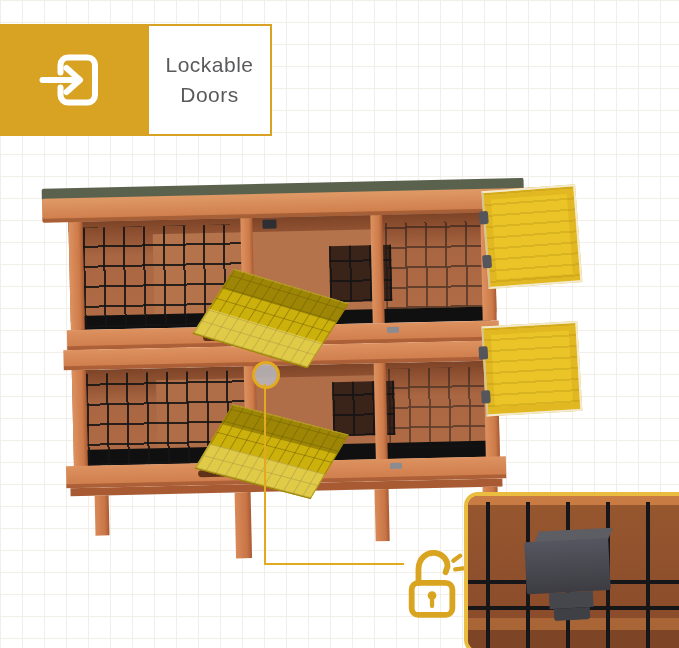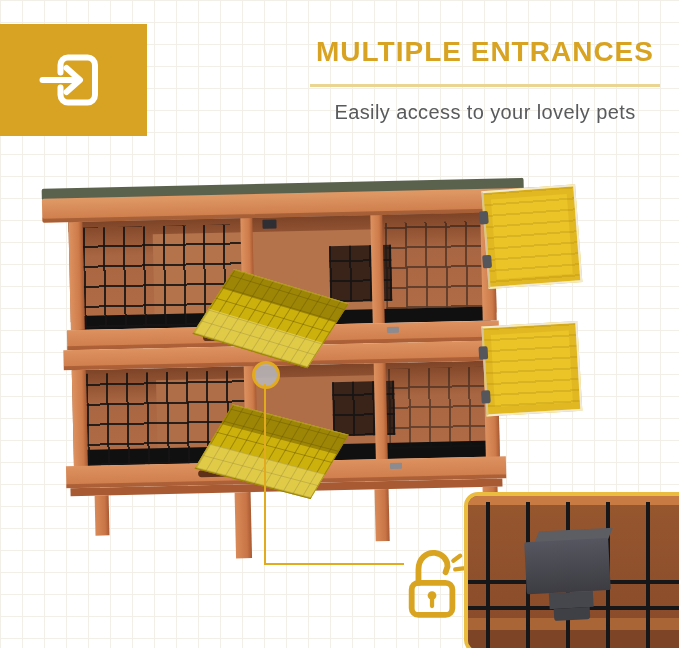--- a/index.html
+++ b/index.html
@@ -116,27 +116,25 @@
 <div class="page">
 
   <div class="badge">
     <div class="badge-icon-box">
       <svg viewBox="0 0 104 104">
         <path d="M34 42 V32 a10 10 0 0 1 10 -10 h26 a10 10 0 0 1 10 10 v40 a10 10 0 0 1 -10 10 H44 a10 10 0 0 1 -10 -10 V62" fill="none" stroke="#ffffff" stroke-width="8" stroke-linecap="round"></path>
         <path d="M10 52 H54" fill="none" stroke="#ffffff" stroke-width="8" stroke-linecap="round"></path>
         <path d="M42 36 L60 52 L42 68" fill="none" stroke="#ffffff" stroke-width="8" stroke-linecap="round" stroke-linejoin="round"></path>
       </svg>
     </div>
+    <div class="badge-label-box">
+      <div class="badge-label">Lockable Doors</div>
+    </div>
   </div>
 
-  <div class="header">
-    <div class="header-title">MULTIPLE ENTRANCES</div>
-    <div class="header-underline"></div>
-    <div class="header-subtitle">Easily access to your lovely pets</div>
-  </div>
 
   <div class="hutch">
     <div class="roof-top"></div>
     <div class="roof-fascia"></div>
     <div class="roof-shadow"></div>
 
     <div class="interior int-upper"></div>
     <div class="plywood-upper"></div>
     <div class="gate gate-upper mesh"></div>
     <div class="floor floor-upper"></div>

